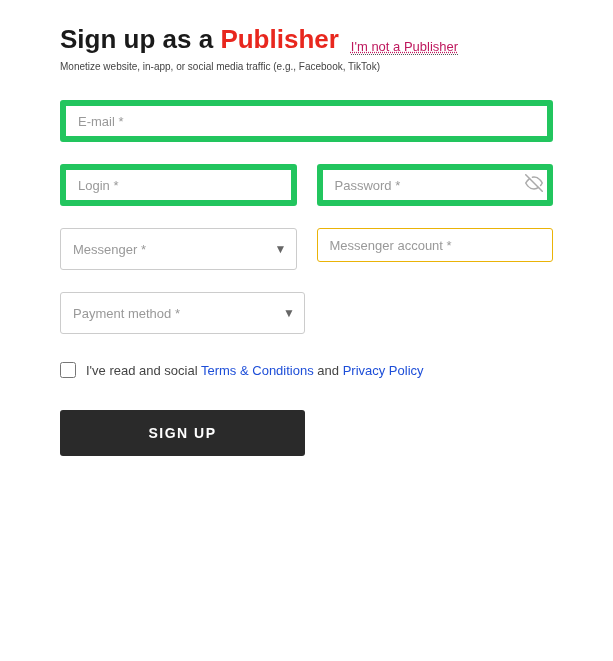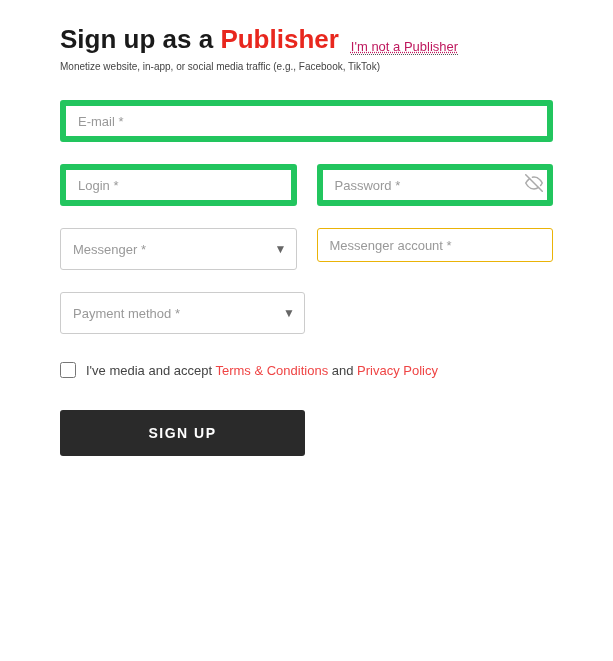--- a/index.html
+++ b/index.html
@@ -169,21 +169,21 @@
       cursor: pointer;
       flex-shrink: 0;
     }
 
     .checkbox-label {
       font-size: 13px;
       color: #444;
     }
 
     .checkbox-label a {
-      color: #ef4444;
+      color: #1d4ed8;
       text-decoration: none;
     }
 
     .signup-btn {
       display: block;
       width: 245px;
       height: 46px;
       background: #2a2a2a;
       color: #fff;
       border: none;
@@ -262,18 +262,18 @@
           <option value="bitcoin">Bitcoin</option>
         </select>
         <span class="select-arrow">▼</span>
       </div>
     </div>
   </div>
 
   <div class="checkbox-row">
     <input type="checkbox" class="checkbox-input" style="">
     <label class="checkbox-label">
-      <span>I've media and accept </span><a href="#">Terms &amp; Conditions</a><span> and </span><a href="#">Privacy Policy</a>
+      <span>I've read and social </span><a href="#">Terms &amp; Conditions</a><span> and </span><a href="#">Privacy Policy</a>
     </label>
   </div>
 
   <button class="signup-btn">SIGN UP</button>
 </div>
 
 </body></html>

